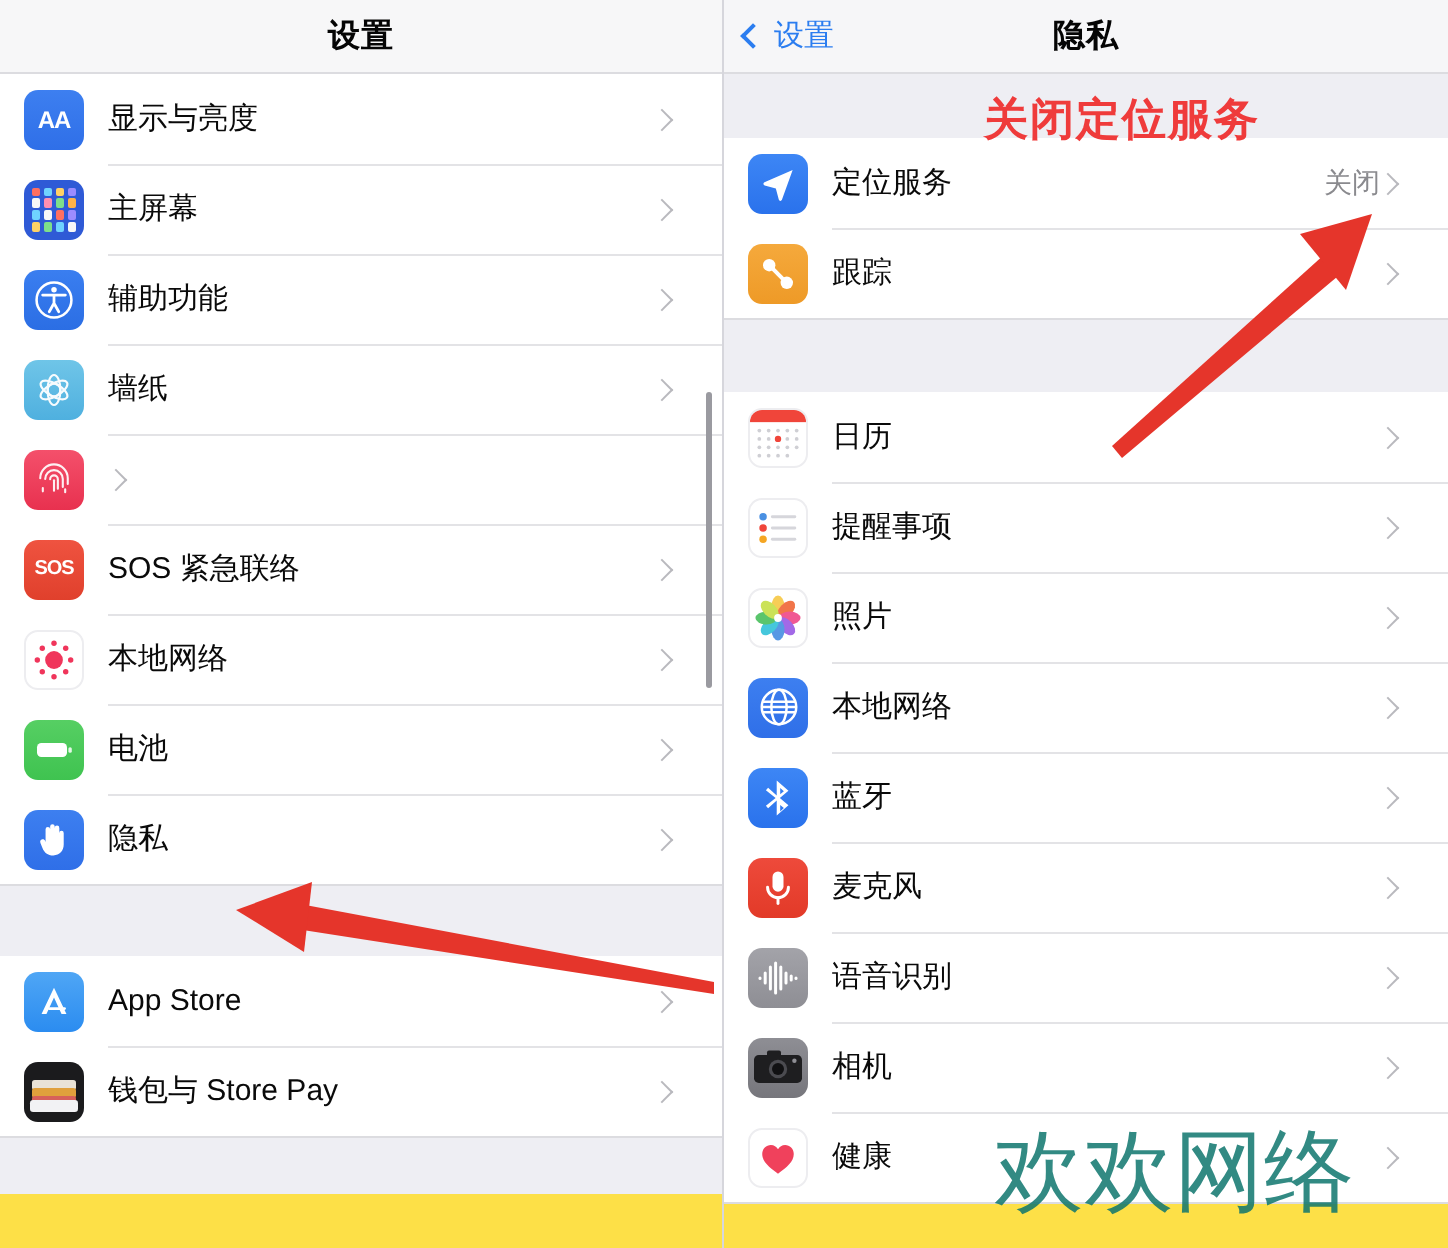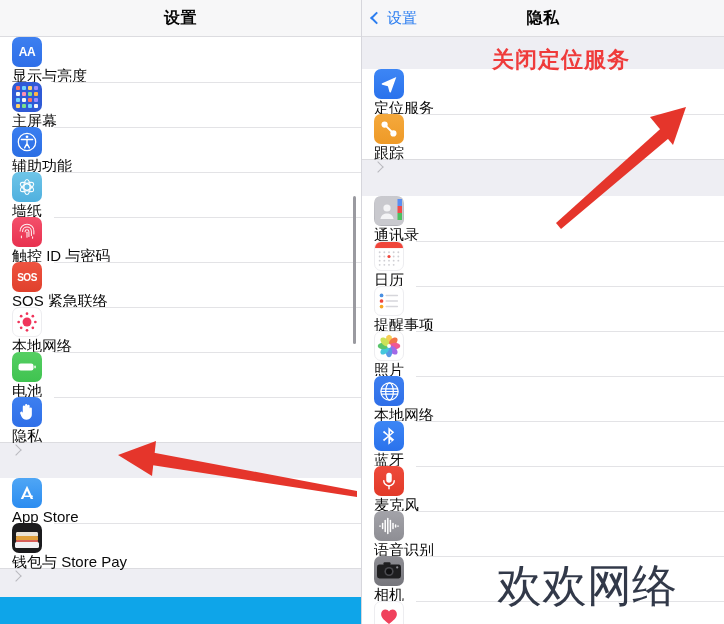--- a/index.html
+++ b/index.html
@@ -4,21 +4,21 @@
 <style>
   * { box-sizing: border-box; margin: 0; padding: 0; }
   html, body {
     width: 724px; height: 624px;
     font-family: "Liberation Sans", "DejaVu Sans", sans-serif;
     overflow: hidden;
     background: #ffffff;
   }
   #app { position: relative; width: 724px; height: 624px; display: flex; }
 
-  .panel { position: relative; height: 624px; overflow: hidden; background: #0ea5e9; }
+  .panel { position: relative; height: 624px; overflow: hidden; background: #fde047; }
   .panel-left { width: 362px; border-right: 1px solid #d6d6dc; }
   .panel-right { width: 362px; }
 
   
   .navbar {
     position: relative;
     height: 37px;
     background: #f7f7f8;
     border-bottom: 1px solid #dcdce0;
     display: flex; align-items: center; justify-content: center;
@@ -37,26 +37,25 @@
     border-left: 2.3px solid #2b7df0; border-bottom: 2.3px solid #2b7df0;
     transform: rotate(45deg); margin-right: 2px; position: relative; top: 0px;
   }
   .nav-back-label { font-size: 15px; color: #2b7df0; }
 
   
   .list-gap { background: #eeeef3; }
   .group { background: #ffffff; }
   .row {
     position: relative;
-    display: flex; align-items: flex-start;
+    display: flex; align-items: center;
     height: 45px;
     padding-left: 12px; padding-right: 22px;
     background: #ffffff;
     cursor: pointer;
-    flex-direction: column;
   }
   .row + .row::before {
     content: ""; position: absolute; left: 54px; right: 0; top: 0;
     height: 1px; background: #e3e3e6;
   }
   .group::after {
     content: ""; display: block; height: 1px; background: #dcdce0;
   }
   .icon {
     width: 30px; height: 30px; border-radius: 7px;
@@ -109,21 +108,21 @@
 
   
   .overlay { position: absolute; inset: 0; pointer-events: none; z-index: 50; }
   .anno-text {
     position: absolute;
     color: #ef3b3b; font-weight: bold; font-size: 22px;
     letter-spacing: 1px; white-space: nowrap;
   }
   .watermark {
     position: absolute;
-    color: #0f172a; font-size: 45px; font-weight: normal;
+    color: #0f766e; font-size: 45px; font-weight: normal;
     white-space: nowrap; opacity: .85;
     font-family: "DejaVu Serif", "Liberation Serif", serif;
   }
 
   
   .scroll-ind {
     position: absolute; width: 3px; border-radius: 2px;
     background: #9a9aa0;
   }
 </style>
@@ -205,21 +204,20 @@
           <svg width="22" height="22" viewBox="0 0 24 24" aria-hidden="true">
             <g fill="none" stroke="#ffffff" stroke-width="1.15" stroke-linecap="round" opacity=".92">
               <path d="M4.5 11a7.5 7.5 0 0 1 15 0v3.2"></path>
               <path d="M7.2 11.4a4.8 4.8 0 0 1 9.6 0v4.4"></path>
               <path d="M9.9 11.6a2.1 2.1 0 0 1 4.2 0v5.2"></path>
               <path d="M12 12.2v5.6"></path>
               <path d="M5.9 16.4v1.8M18.1 17.1v1.6"></path>
             </g>
           </svg>
         </span>
-        <span class="label">触控 ID 与密码</span>
         <span class="chev"></span>
       </div>
 
       <div class="row">
         <span class="icon ic-sos">
             <span class="ic-text">SOS</span>
           </span>
         <span class="label">SOS 紧急联络</span>
         <span class="chev"></span>
       </div>
@@ -331,34 +329,20 @@
           </svg>
         </span>
         <span class="label">跟踪</span>
         <span class="chev"></span>
       </div>
     </div>
 
     <div class="list-gap" style="height:36px"></div>
 
     <div class="group">
-      <div class="row">
-        <span class="icon ic-contacts">
-          <svg width="30" height="30" viewBox="0 0 30 30" aria-hidden="true">
-            <rect x="1" y="1" width="28" height="28" fill="#c9c9ce"></rect>
-            <rect x="23.5" y="3" width="4.5" height="7" fill="#5b8ef0"></rect>
-            <rect x="23.5" y="10" width="4.5" height="7" fill="#f04a4a"></rect>
-            <rect x="23.5" y="17" width="4.5" height="7" fill="#4cc060"></rect>
-            <circle cx="13" cy="12" r="3.6" fill="#f4f4f6"></circle>
-            <path d="M6.4 23c.8-3.9 3.4-5.6 6.6-5.6s5.8 1.7 6.6 5.6z" fill="#f4f4f6"></path>
-          </svg>
-        </span>
-        <span class="label">通讯录</span>
-        <span class="chev"></span>
-      </div>
 
       <div class="row">
         <span class="icon ic-calendar">
           <svg width="30" height="30" viewBox="0 0 30 30" aria-hidden="true">
             <rect x="0" y="0" width="30" height="6.5" fill="#f0453a"></rect>
             <g fill="#cfcfd4">
               <circle cx="5" cy="11" r="1"></circle>
                 <circle cx="10" cy="11" r="1"></circle>
                 <circle cx="15" cy="11" r="1"></circle>
                 <circle cx="20" cy="11" r="1"></circle>

